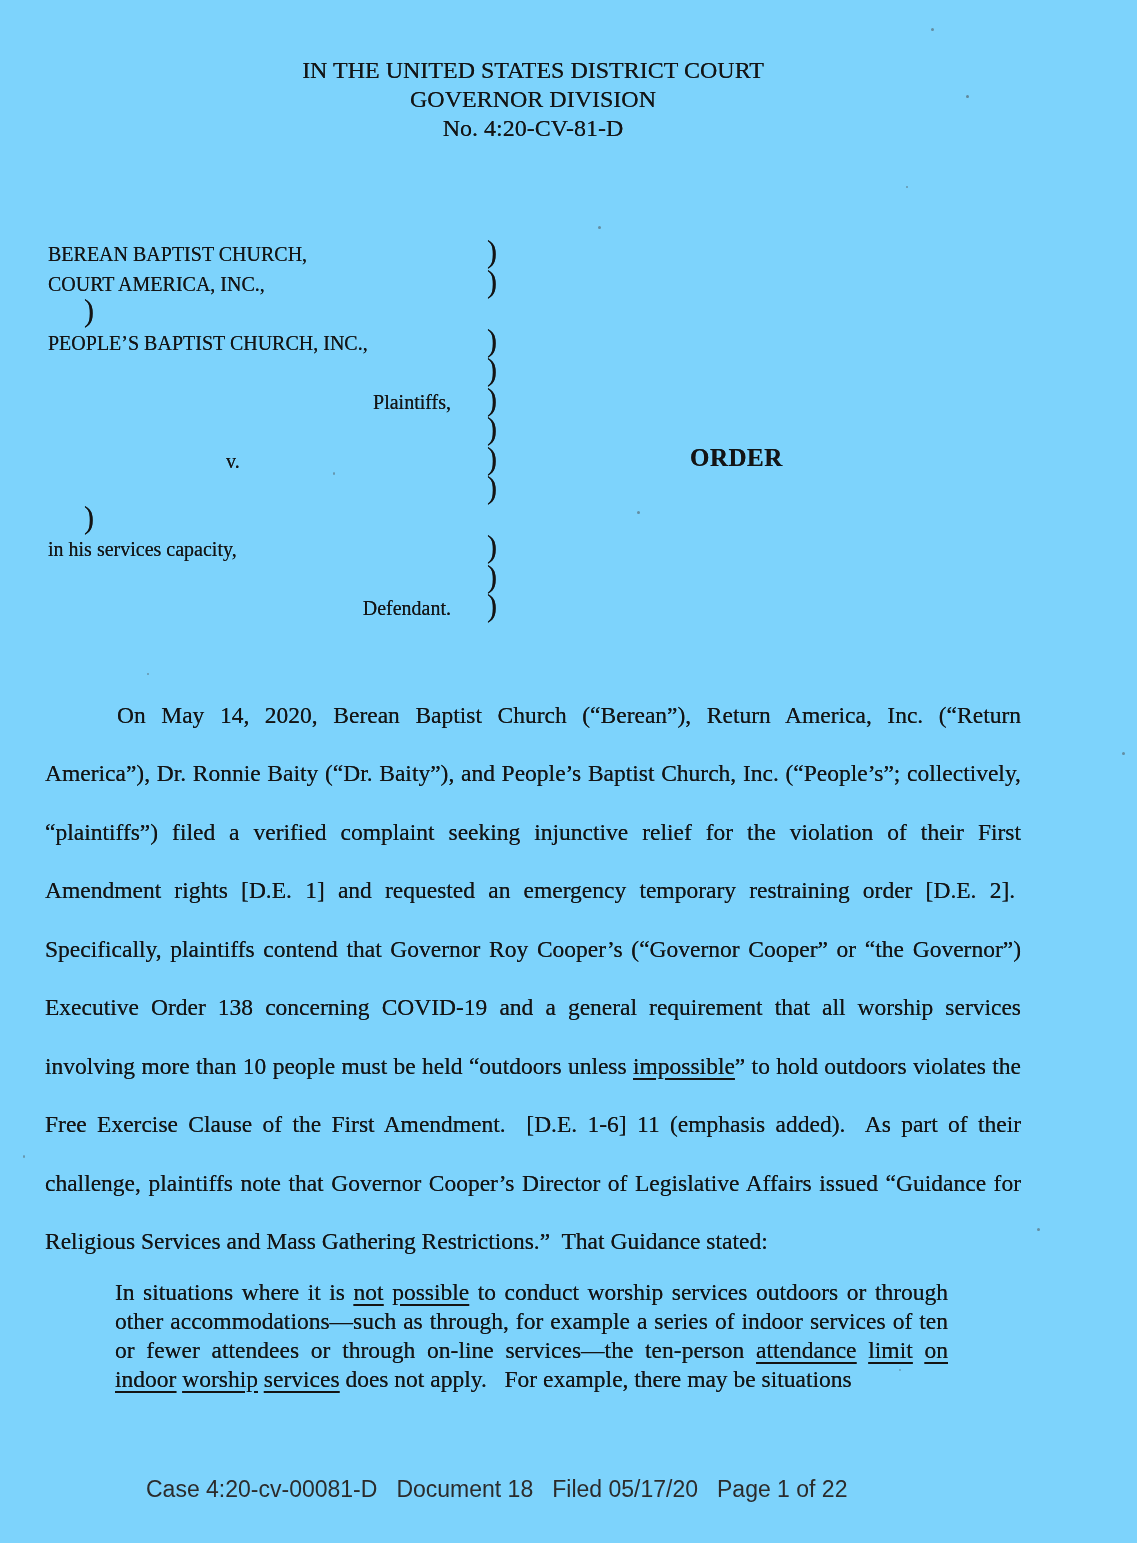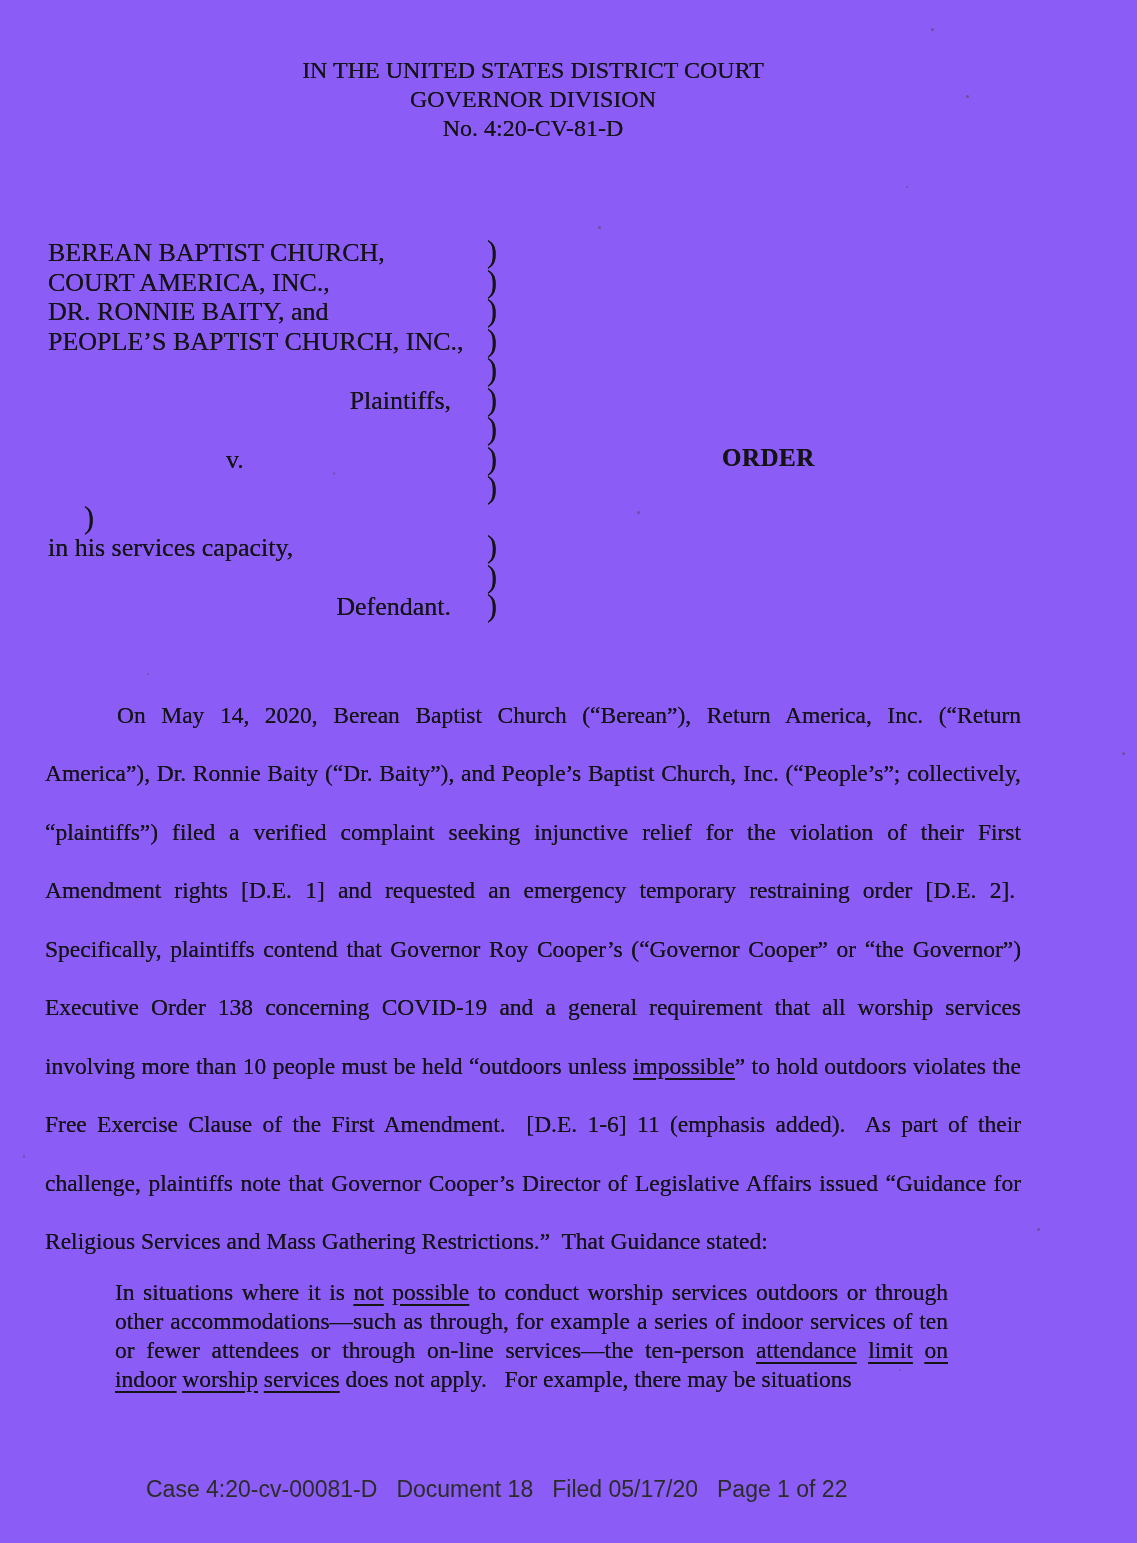--- a/index.html
+++ b/index.html
@@ -1,48 +1,48 @@
 <!DOCTYPE html>
 <html><head>
 <meta charset="utf-8">
 <title>Court Order Page</title>
 <style>
   html,body{margin:0;padding:0;background:#ffffff;}
   .page{
     position:relative;
     width:1137px;
     height:1543px;
-    background:#8b5cf6;
+    background:#7dd3fc;
     overflow:hidden;
     font-family:"Liberation Serif", serif;
     color:#141414;
   }
   .scan-text{ text-shadow:0 0 .45px rgba(0,0,0,.75); }
 
   
   .court-header{
     position:absolute; top:56px; left:45px; width:976px;
     text-align:center; font-size:24px; line-height:29px;
   }
 
   
   .caption{ position:absolute; top:236px; left:48px; width:980px; }
   .caption-row{ display:flex; align-items:baseline; height:29.5px; position:relative; }
   .cap-left{
     width:403px; box-sizing:border-box;
-    font-size:26px; line-height:29.5px; white-space:nowrap;
+    font-size:20px; line-height:29.5px; white-space:nowrap;
   }
   .cap-left.right{ text-align:right; }
   .cap-left.vee{ padding-left:178px; }
   .cap-paren{
     margin-left:36px; font-size:30px; line-height:29.5px;
     transform:scaleY(1.08); transform-origin:center;
   }
   .cap-right{
-    position:absolute; left:674px; top:0;
+    position:absolute; left:642px; top:0;
     font-weight:bold; font-size:25px; line-height:29.5px; letter-spacing:.5px;
   }
 
   
   .body-par{
     position:absolute; top:662px; left:45px; width:976px;
     font-size:23.5px; line-height:58.5px;
     text-align:justify; text-indent:72px;
   }
 
@@ -85,21 +85,20 @@
   <div class="caption scan-text">
       <div class="caption-row">
         <div class="cap-left left">BEREAN BAPTIST CHURCH,</div>
         <div class="cap-paren">)</div>
       </div>
       <div class="caption-row">
         <div class="cap-left left">COURT AMERICA, INC.,</div>
         <div class="cap-paren">)</div>
       </div>
       <div class="caption-row">
-        <div class="cap-left left">DR. RONNIE BAITY, and</div>
         <div class="cap-paren">)</div>
       </div>
       <div class="caption-row">
         <div class="cap-left left">PEOPLE’S BAPTIST CHURCH, INC.,</div>
         <div class="cap-paren">)</div>
       </div>
       <div class="caption-row">
         <div class="cap-left left"></div>
         <div class="cap-paren">)</div>
       </div>

